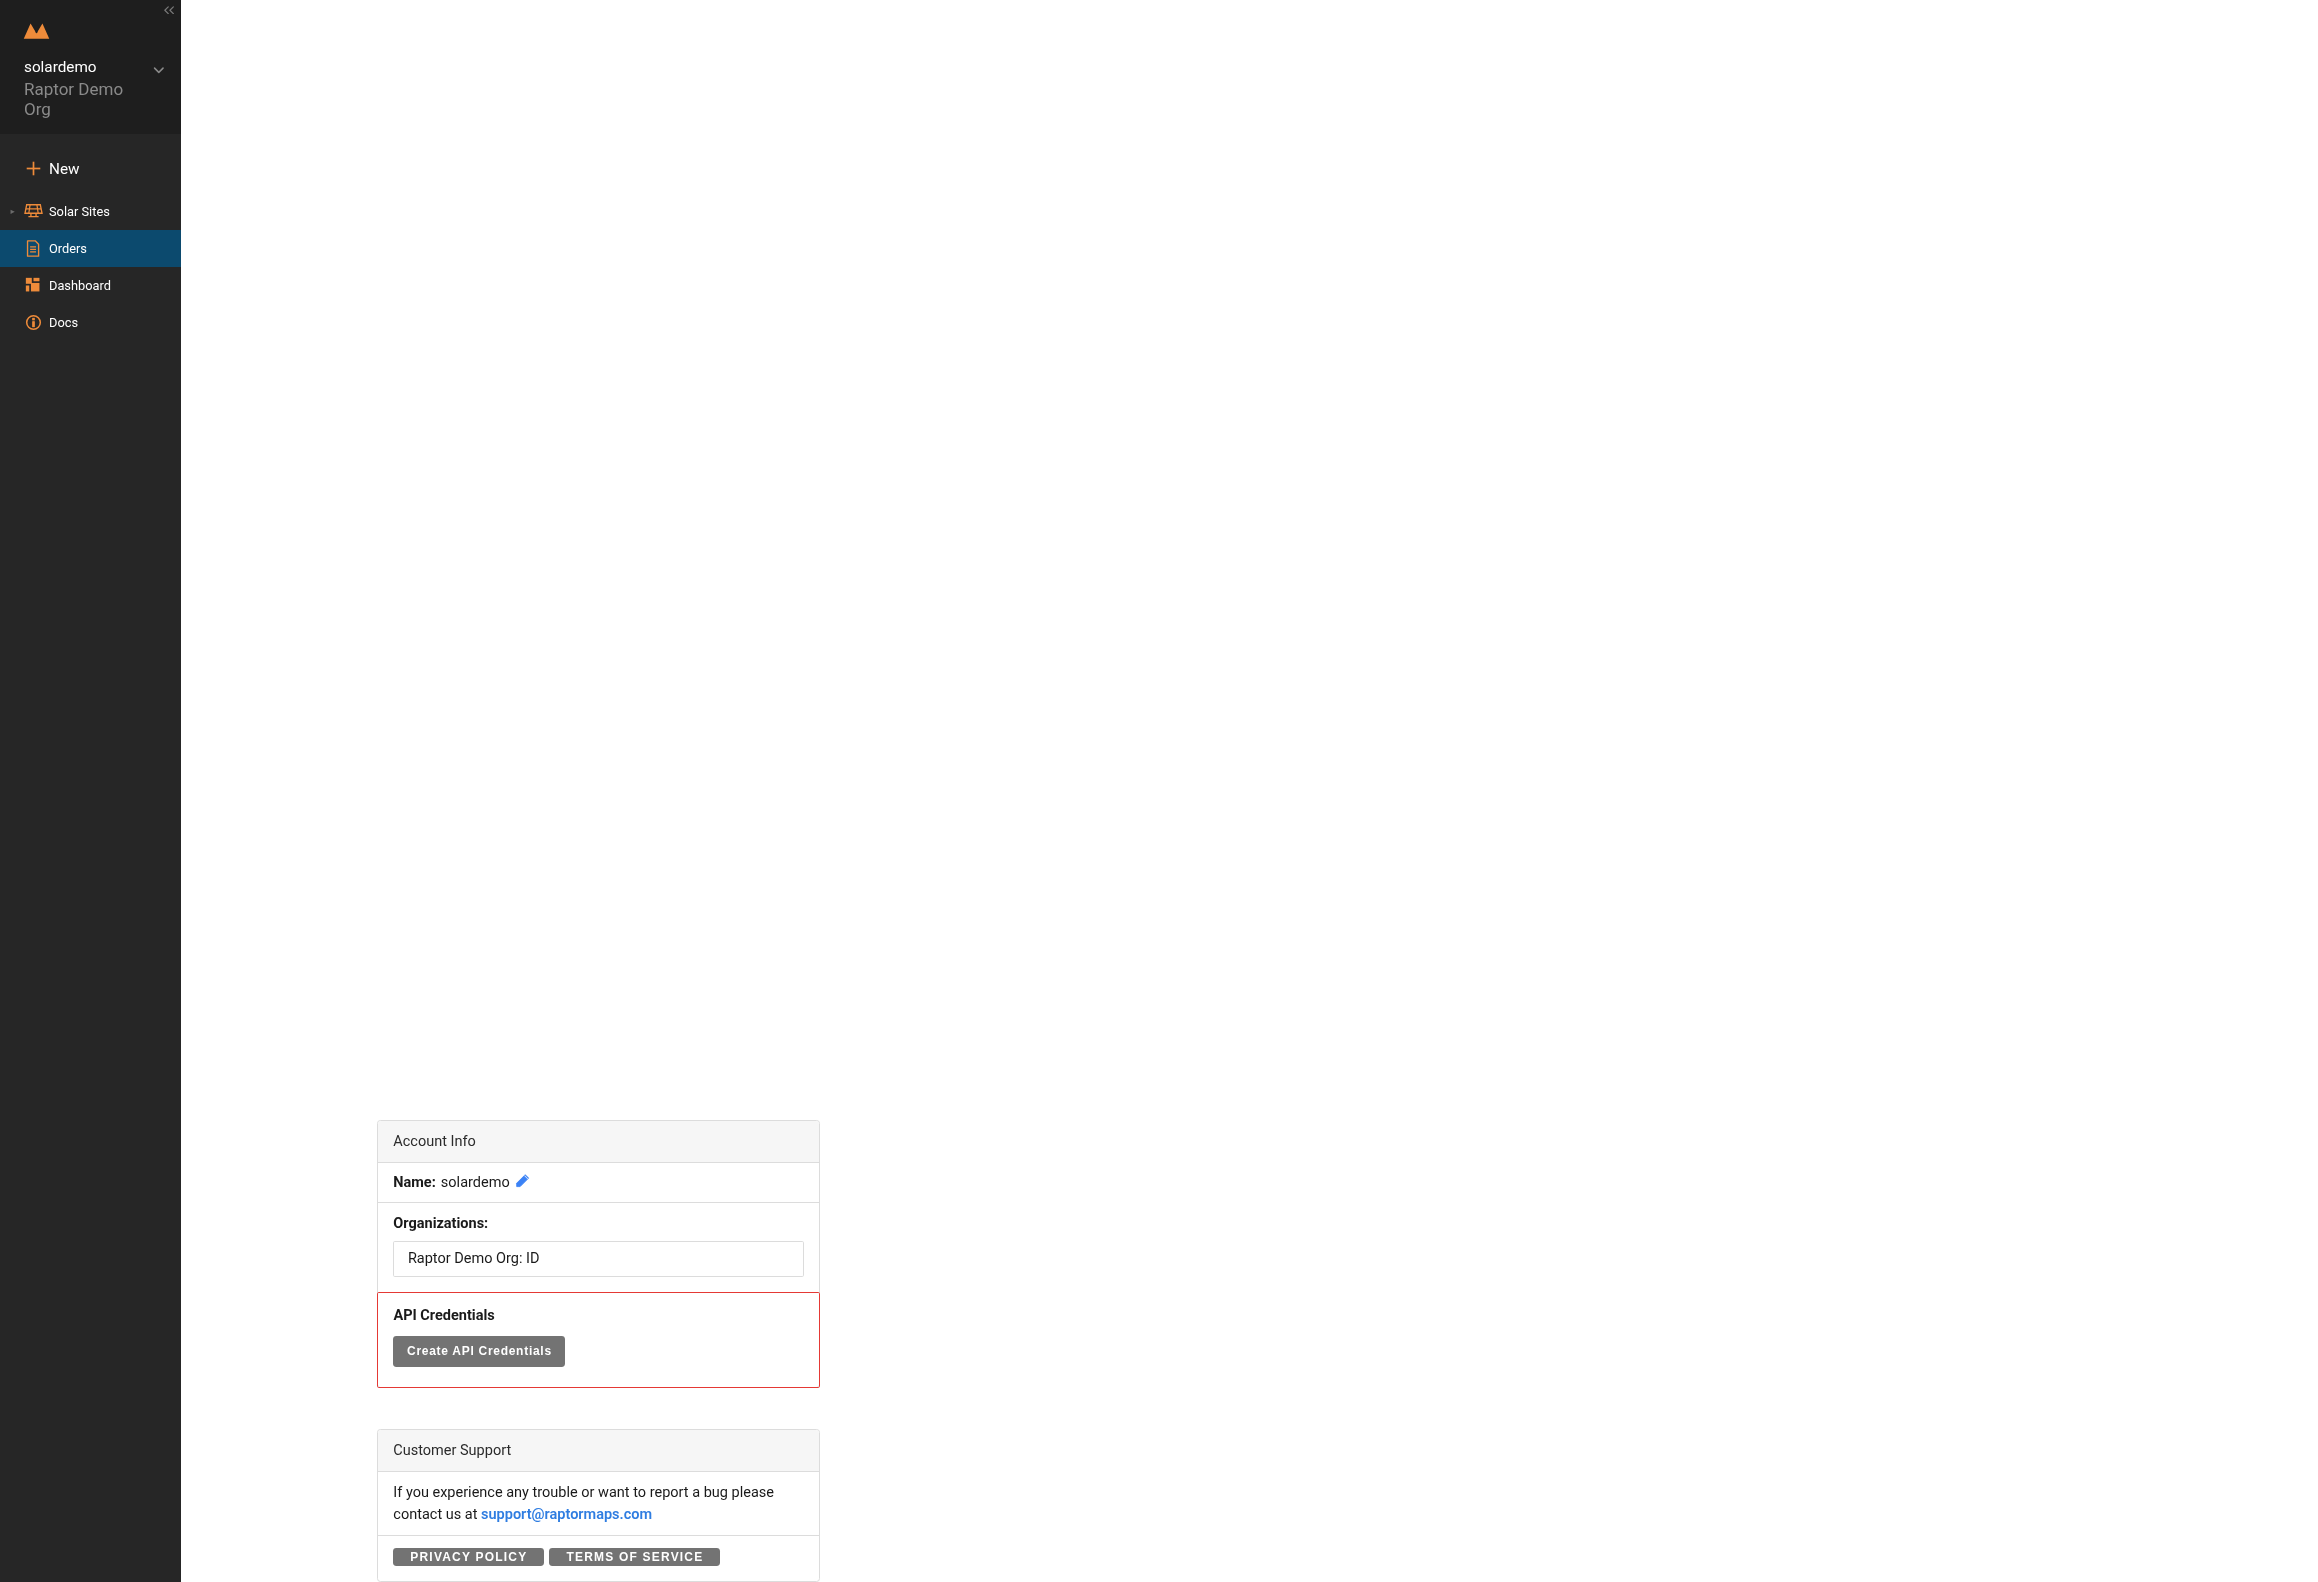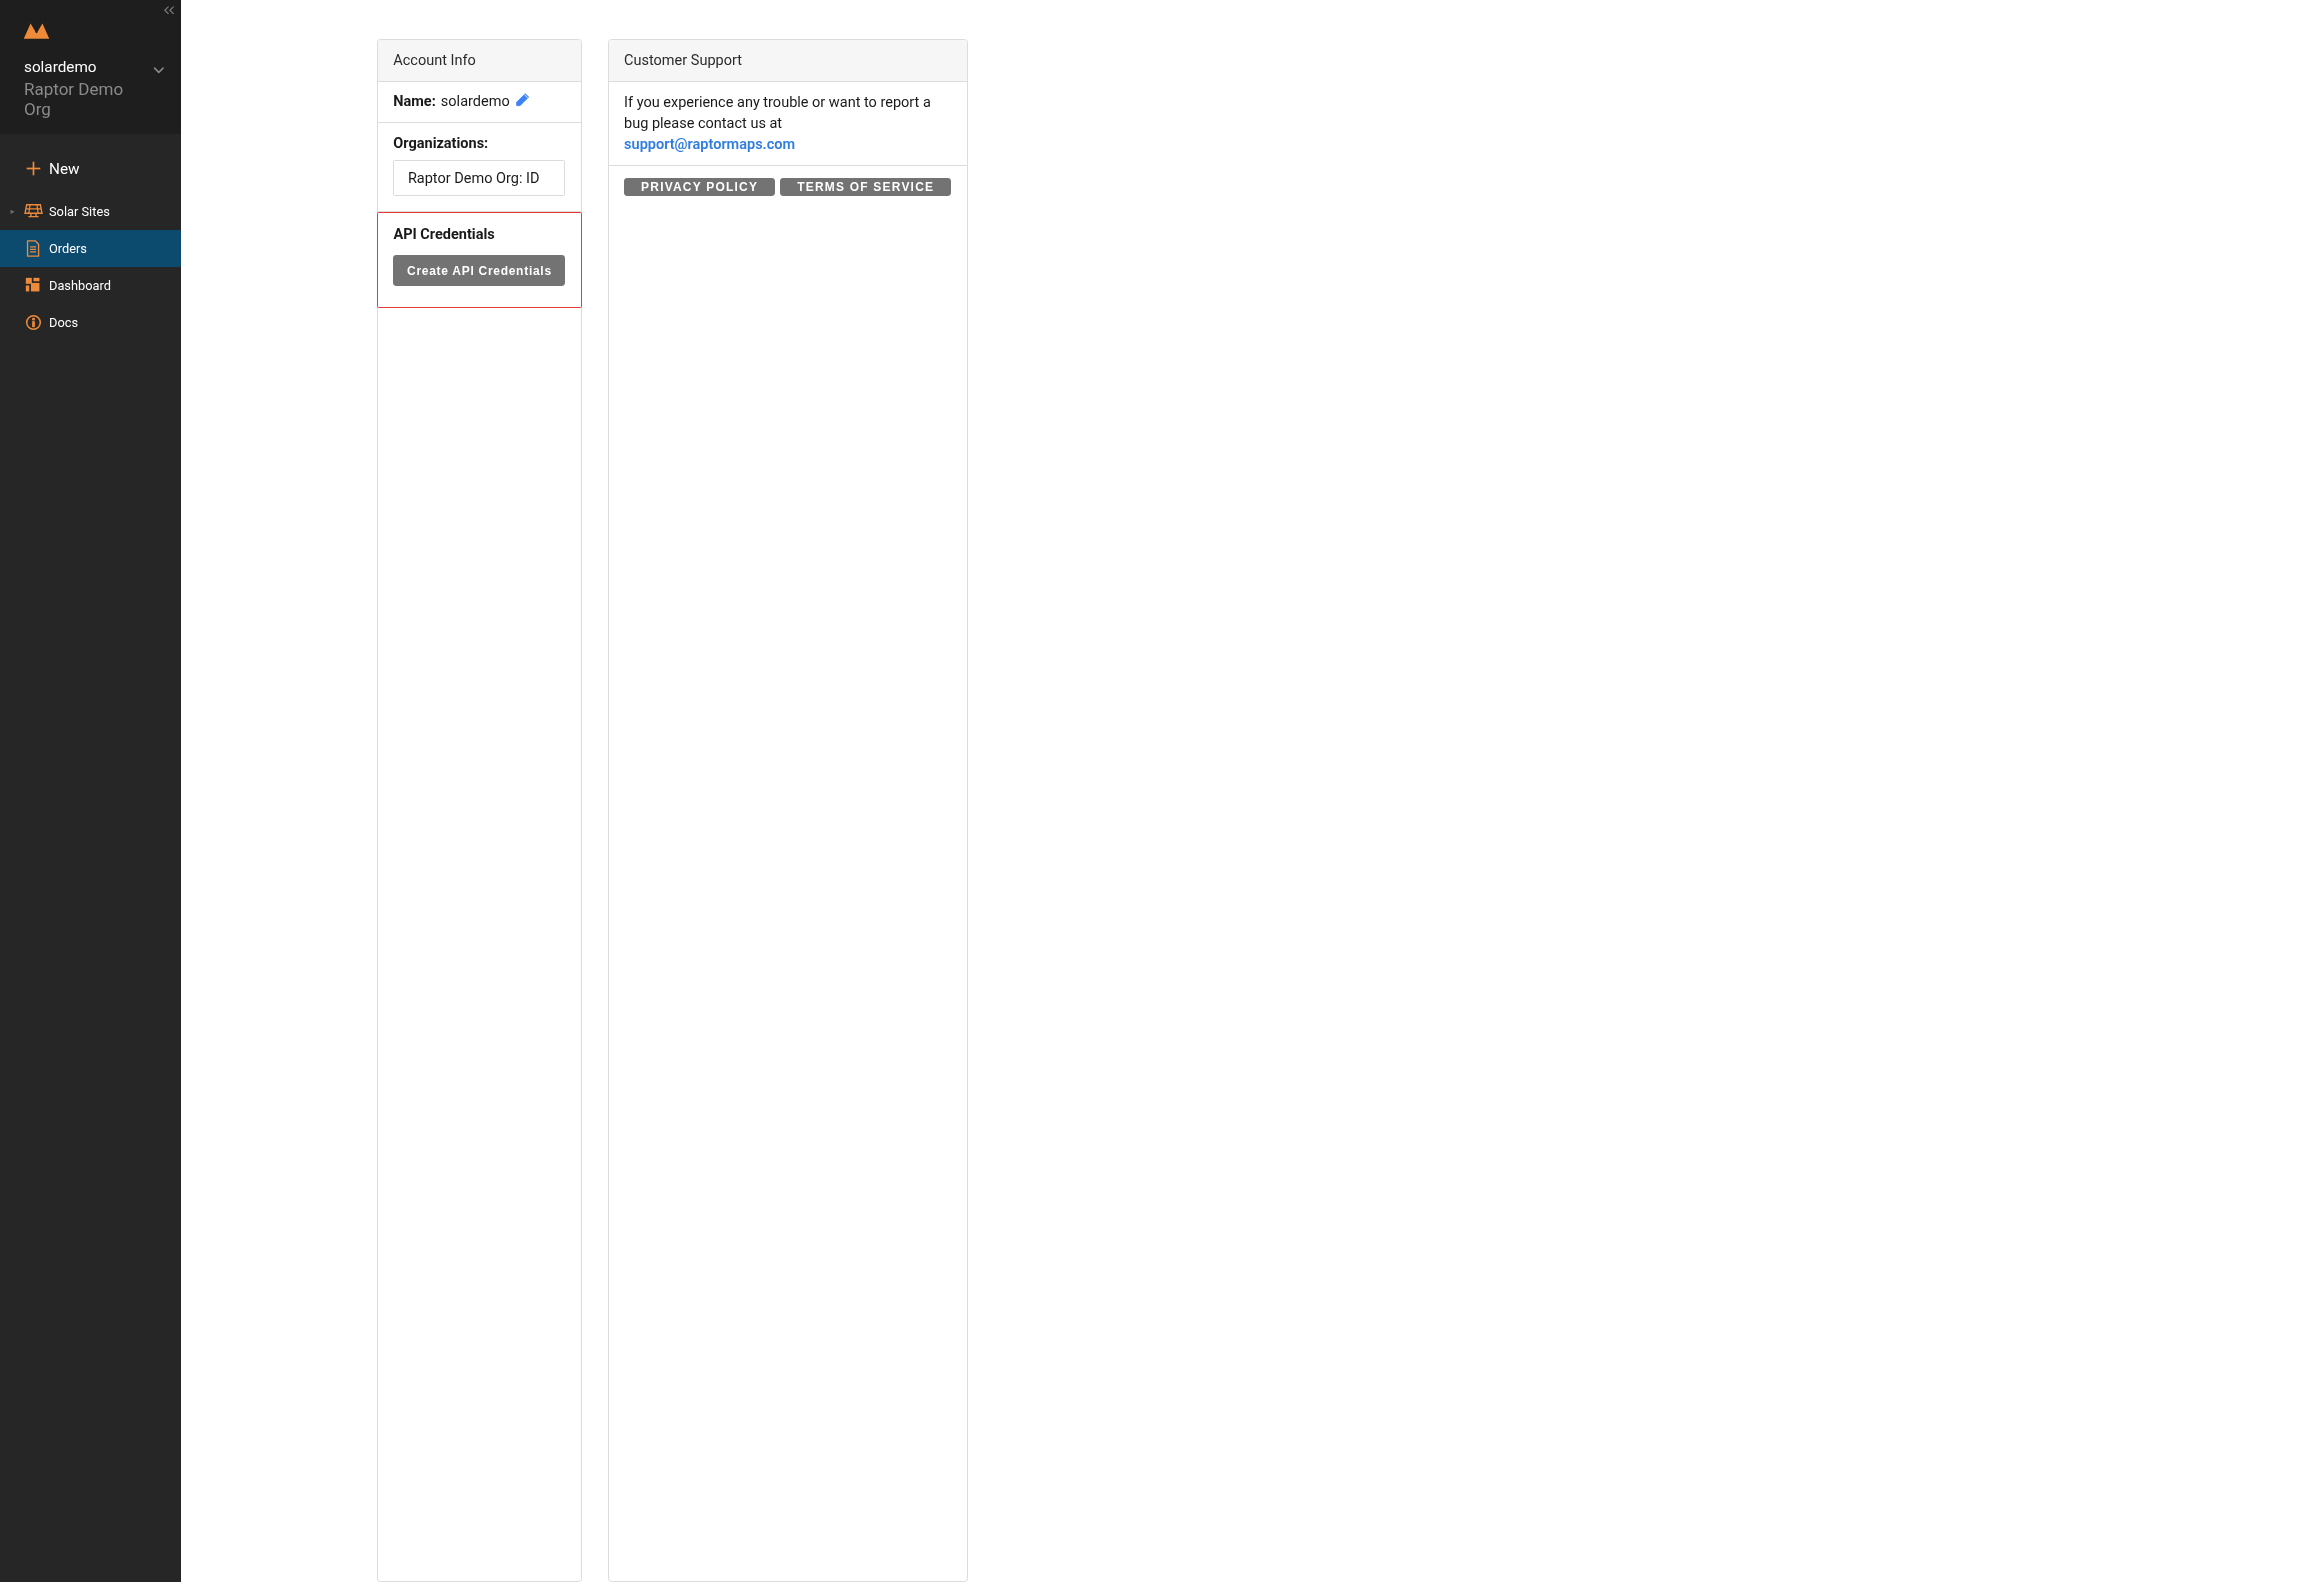--- a/index.html
+++ b/index.html
@@ -74,21 +74,21 @@
     .nav-item.active { background: #0c4a6e; }
     .nav-label { color:#fff; }
 
     
     .main {
       flex: 1;
       display:flex;
       justify-content:flex-start;
       padding: 39px 0 0 196px;
     }
-    .col { width: 443px; display:flex; flex-direction:row; gap: 26px; }
+    .col { width: 443px; display:flex; flex-direction:column; gap: 41px; justify-content: flex-end; }
 
     .card {
       border: 0.9px solid #dcdcdc;
       border-radius: 3.4px;
       background: #fff;
     }
     .card-header {
       background: #f6f6f6;
       border-bottom: 0.9px solid #dcdcdc;
       padding: 12px 15.3px;

